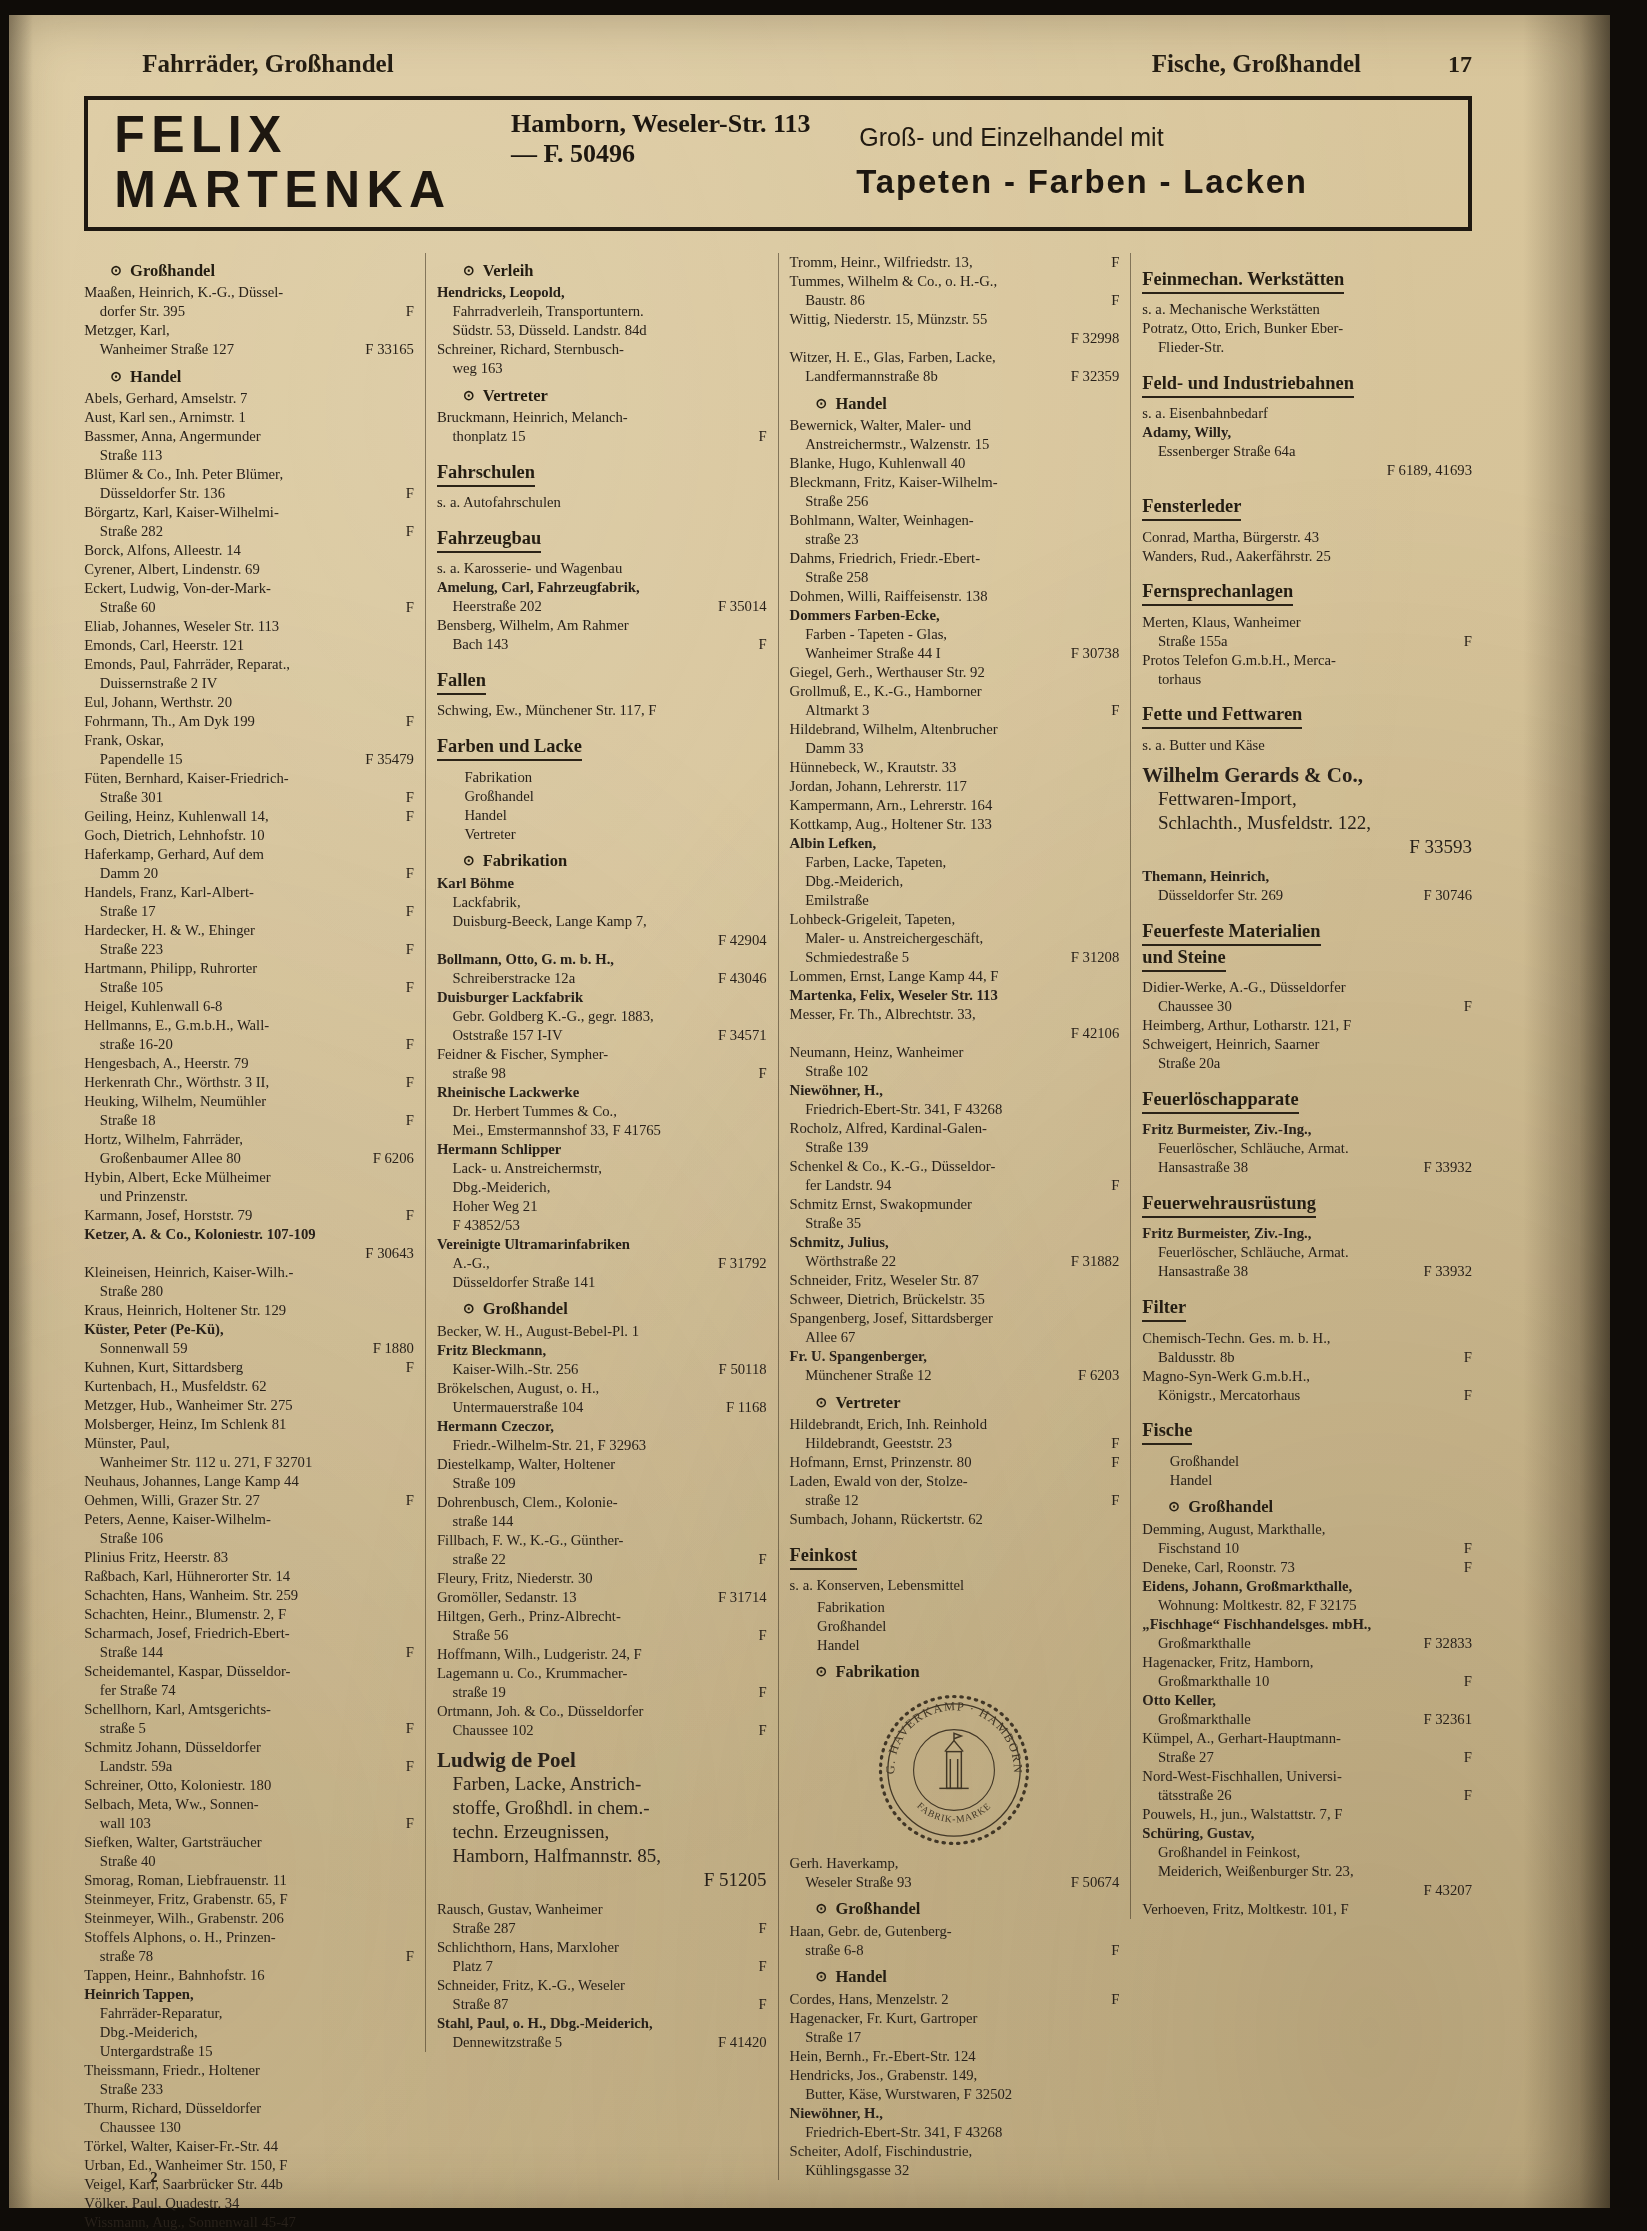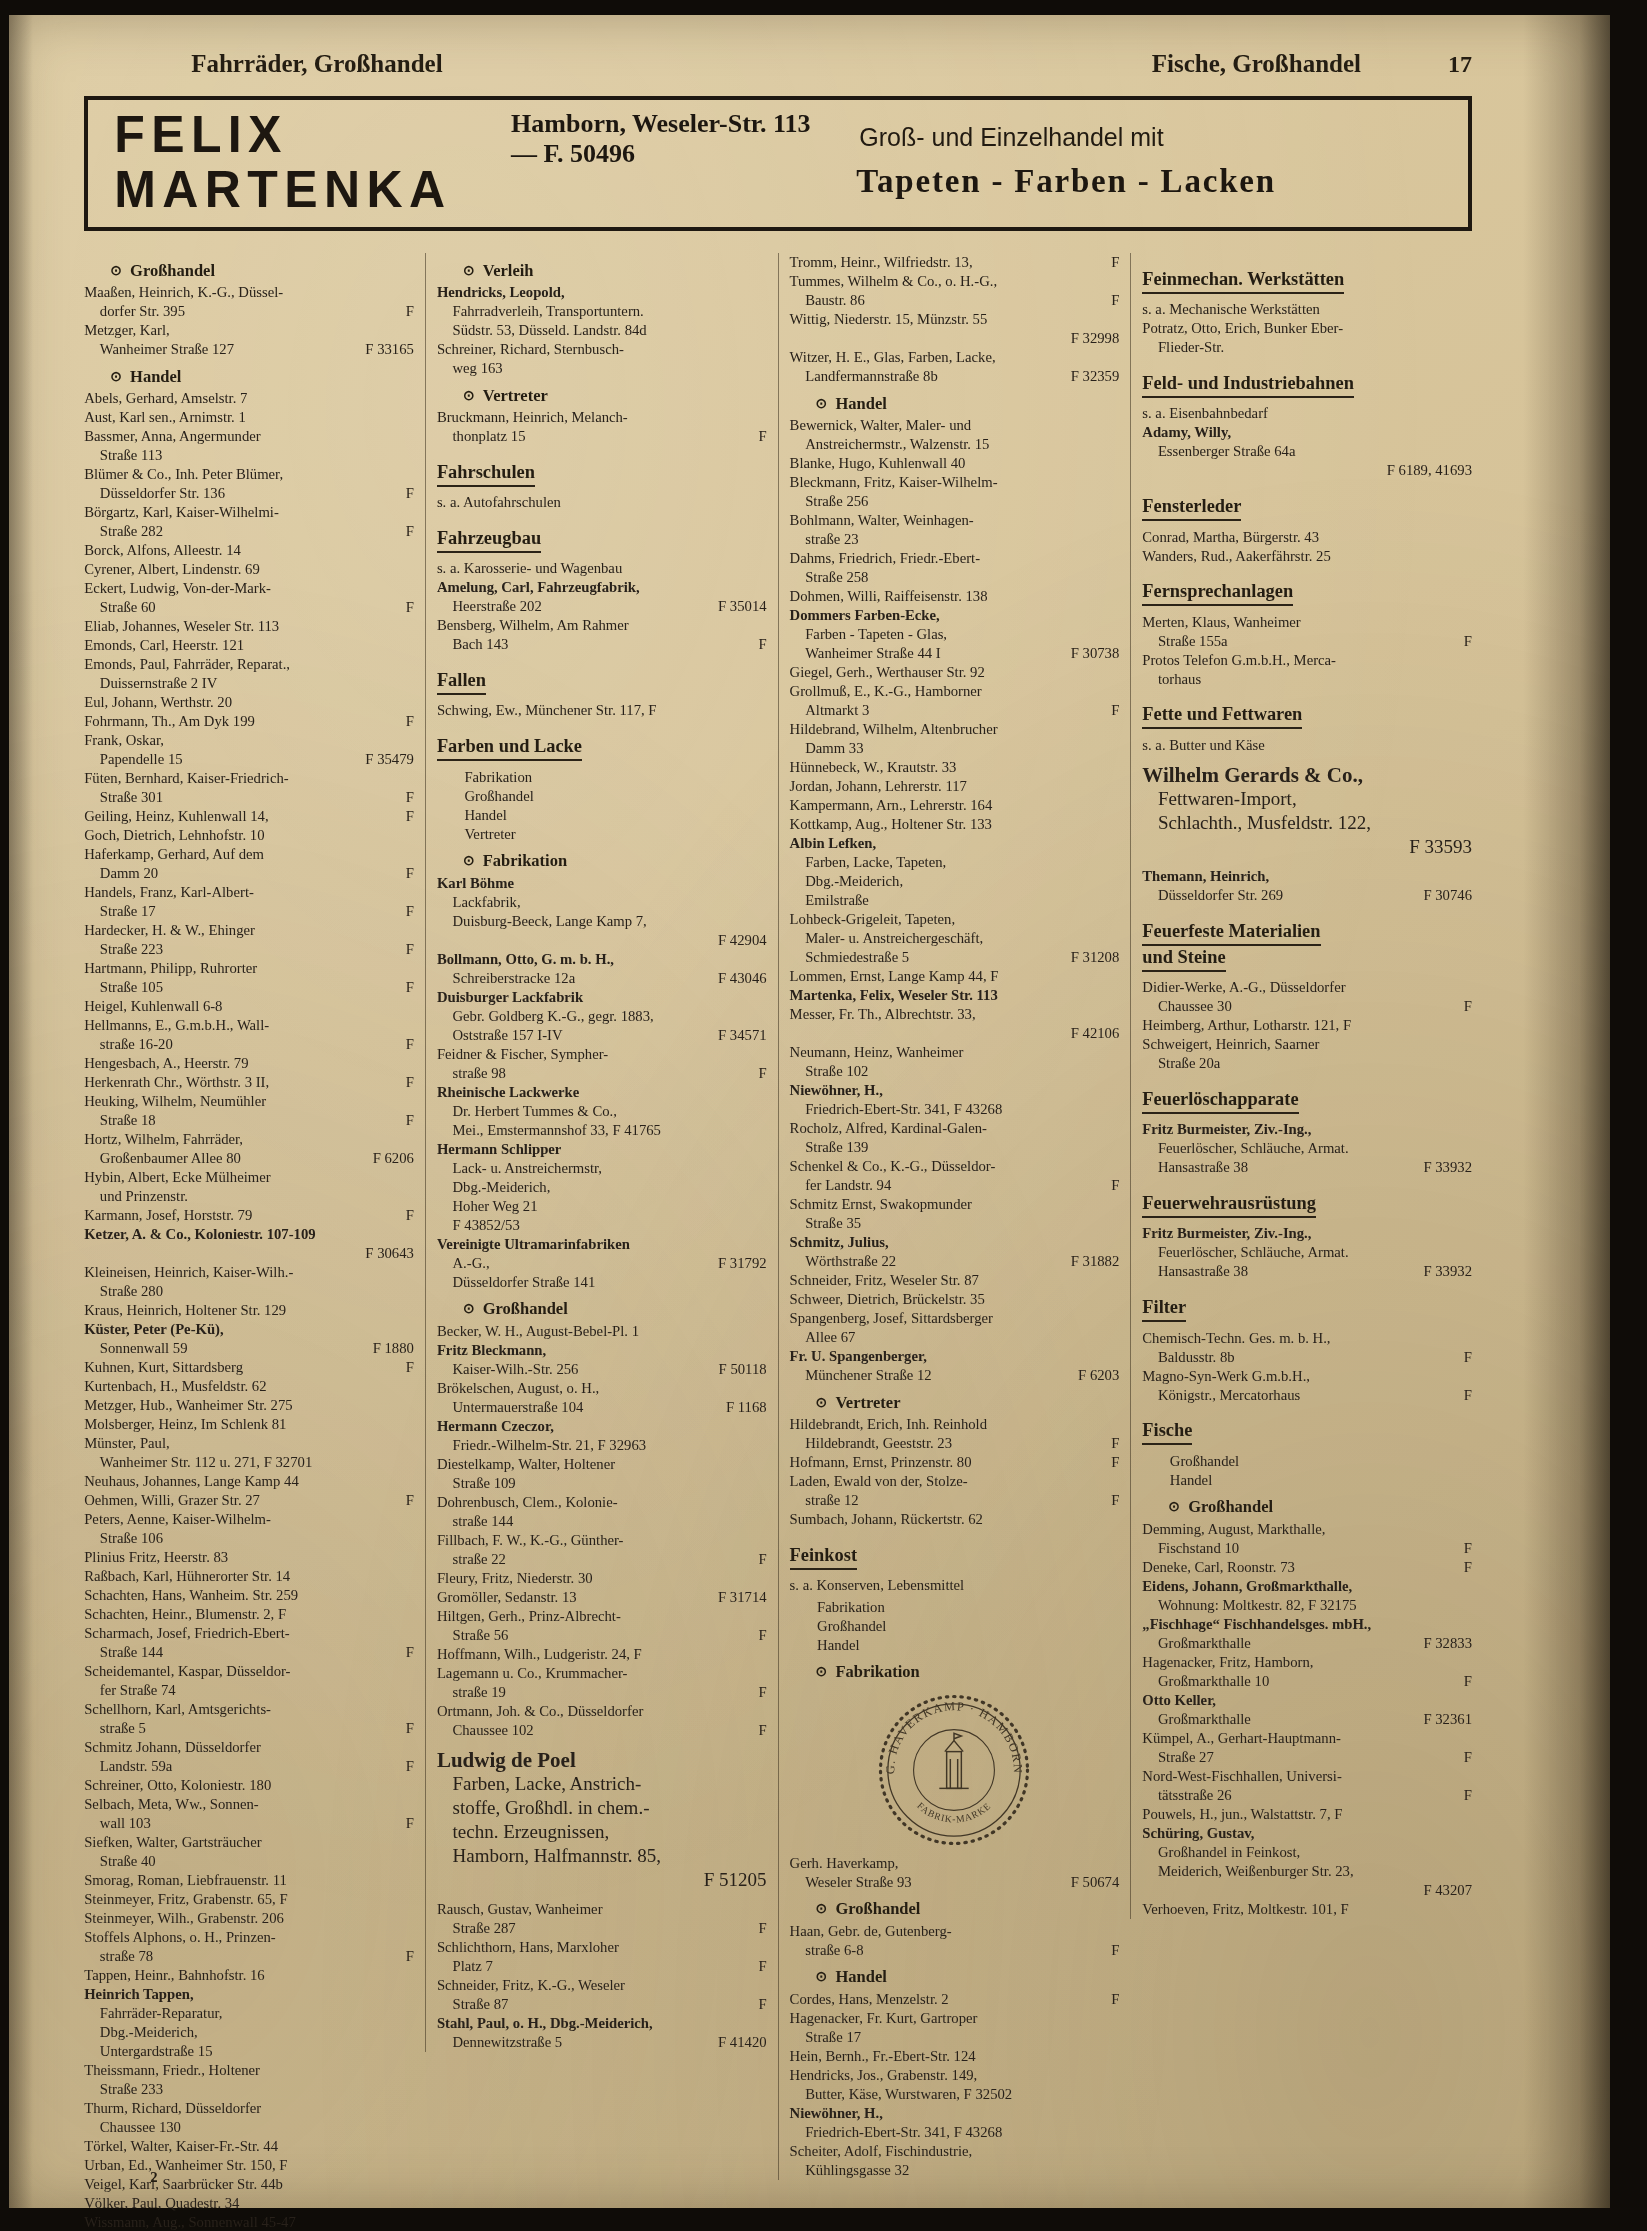--- a/index.html
+++ b/index.html
@@ -23,33 +23,33 @@
   }
   .paper::before{
     content:"";position:absolute;left:0;top:0;bottom:0;width:24px;pointer-events:none;
     background:linear-gradient(to right, rgba(25,18,10,.35), rgba(0,0,0,0));
   }
   .content{position:absolute;left:75px;right:138px;top:35px;bottom:14.7px;color:#28211四5}
   .content{color:#28211a}
 
   
   .running-head{display:flex;align-items:baseline;font-weight:bold;font-size:25px;color:#241d12}
-  .rh-left{margin-left:107px}
+  .rh-left{margin-left:58px}
   .rh-right{margin-left:auto}
   .rh-num{margin-left:87px;font-size:24px}
 
   
   .ad{margin-top:18.4px;border:4.6px solid #1e1811;display:flex;padding:9.2px 24px 13px 26px;align-items:stretch}
   .ad-left{width:54%;padding-right:24px;display:flex;flex-direction:row;justify-content:space-between}
   .ad-name{font-family:"Liberation Sans",sans-serif;font-weight:900;font-size:50px;letter-spacing:6.4px;line-height:1.05;color:#1d1710;transform:scaleY(1.05)}
   .ad-rule{border-top:2.8px solid #1e1811;margin:8.3px 0 6.4px}
   .ad-addr{font-size:26px;font-weight:bold;color:#1d1710}
   .ad-right{flex:1;display:flex;flex-direction:column;justify-content:center}
   .ad-top{font-size:25px;font-family:"Liberation Sans",sans-serif;color:#211a11;margin-left:3px}
-  .ad-bottom{font-size:33px;font-weight:bold;font-family:Liberation Serif, serif;margin-top:11px;letter-spacing:1.8px;color:#1d1710}
+  .ad-bottom{font-size:33px;font-weight:bold;font-family:Liberation Sans, sans-serif;margin-top:11px;letter-spacing:1.8px;color:#1d1710}
 
   
   .cols{display:flex;margin-top:22px;align-items:flex-start}
   .col{flex:1 1 0;padding:0 11px;font-size:14.7px;line-height:19px;min-width:0}
   .col:first-child{padding-left:0}
   .col:last-child{padding-right:0}
   .col + .col{border-left:0.9px solid rgba(58,47,30,.55)}
 
   .sec{font-weight:bold;font-size:16.5px;margin:7.3px 0 3.7px;display:flex;align-items:center;color:#241d12}
   .sec .mark{font-size:13.8px;margin:0 8.3px 0 26px}

